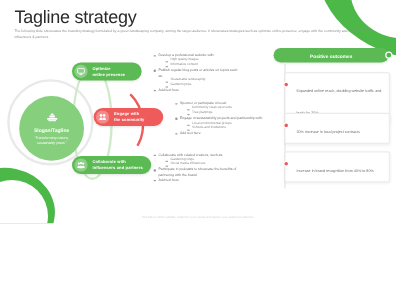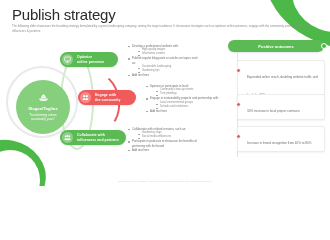--- a/index.html
+++ b/index.html
@@ -167,21 +167,21 @@
 <body>
 
 <div class="blob blob-tr"></div>
 <div class="blob blob-tr2"></div>
 <div class="blob blob-bl"></div>
 <div class="blob blob-bl2"></div>
 <div class="blob ring-a"></div>
 <div class="blob ring-c"></div>
 <div class="blob ring-b"></div>
 
-<h1 class="title">Publish strategy</h1>
+<h1 class="title">Tagline strategy</h1>
 <p class="subtitle">The following slide showcases the branding strategy formulated by a green landscaping company, aiming the target audience. It showcases strategies such as optimize online presence, engage with the community and collaborate with influencers &amp; partners.</p>
 
 <div class="logo-wrap">
   <div class="logo-mark">
     <svg width="13" height="11" viewBox="0 0 13 11">
       <path d="M6.5 1.2 L4.4 3.2 H8.6 Z" fill="#ffffff"></path>
       <rect x="4.2" y="3.4" width="4.6" height="1.5" fill="#ffffff"></rect>
       <rect x="2.2" y="5.4" width="8.6" height="1.3" rx="0.5" fill="#ffffff"></rect>
       <rect x="3.2" y="7.1" width="6.6" height="0.9" rx="0.4" fill="#ffffff" opacity=".85"></rect>
     </svg>

